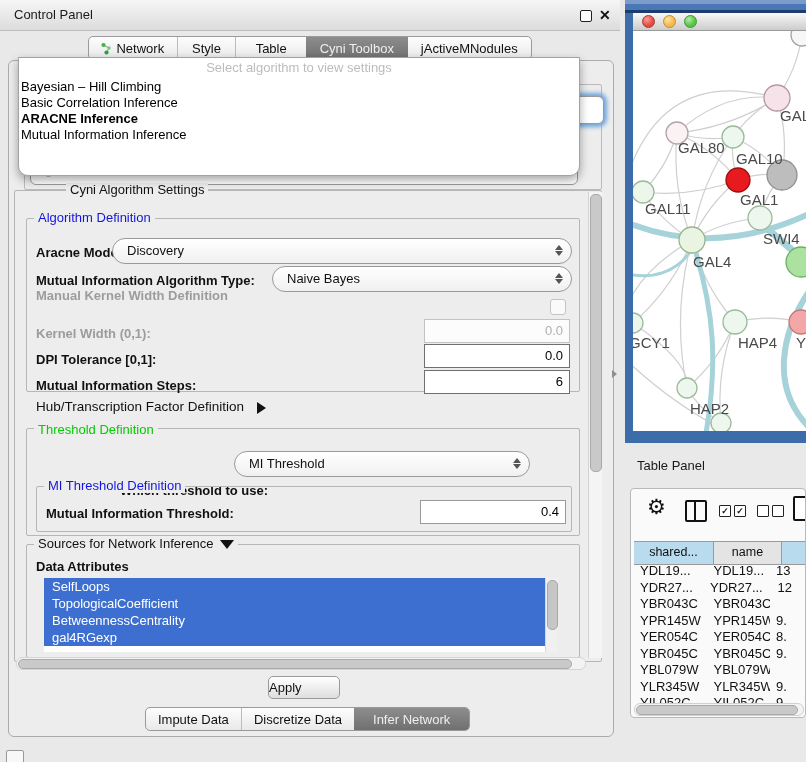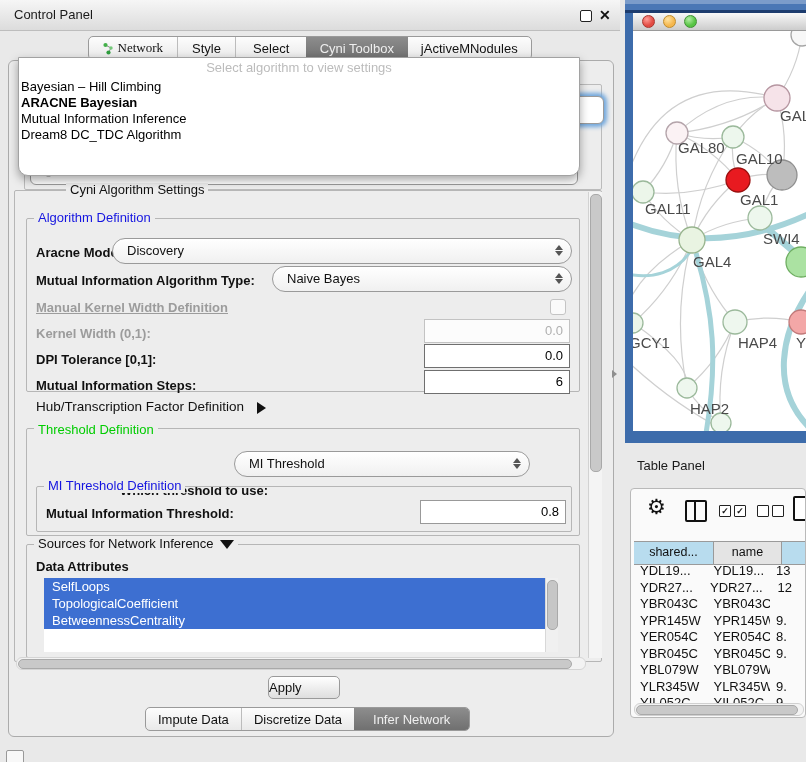--- a/index.html
+++ b/index.html
@@ -121,34 +121,34 @@
 
 <div id="root">
 
   <div class="abs cp-titlebar">
     <span class="cp-title">Control Panel</span>
     <span class="float-btn"></span>
     <span class="close-btn">✕</span>
   </div>
 
   <div id="top-tabs" class="abs segbar" style="left:88px;top:36px;width:442px;">
-      <div class="seg" style="width: 88px; font-family: Liberation Serif, serif;">
+      <div class="seg" style="width: 88px;">
         <span class="net-ico"><svg width="11" height="13" viewBox="0 0 11 13">
             <path d="M2.5 3 L8 6 L5.5 10.5" stroke="#8a8a8a" stroke-width="1" fill="none"></path>
             <circle cx="2.5" cy="3" r="2.1" fill="#43b049"></circle>
             <circle cx="8" cy="6" r="1.7" fill="#74c97a"></circle>
             <circle cx="5.5" cy="10.5" r="2.1" fill="#2f9e3f"></circle>
           </svg></span>
         <span>Network</span>
       </div>
       <div class="seg" style="width: 58px;">
         <span>Style</span>
       </div>
       <div class="seg" style="width: 70px;">
-        <span>Select</span>
+        <span>Table</span>
       </div>
       <div class="seg sel" style="width: 102px;">
         <span>Cyni Toolbox</span>
       </div>
       <div class="seg" style="width: 124px;">
         <span>jActiveMNodules</span>
       </div>
     </div>
 
   <div class="abs main-panel"></div>
@@ -160,23 +160,23 @@
     <span class="stepper" style="top:6px;">
         <i class="up"></i>
         <i class="dn"></i>
       </span>
   </div>
 
   <div class="abs popup">
     <div class="popup-hint">Select algorithm to view settings</div>
     <div id="algo-items">
         <div class="algo-item">Bayesian – Hill Climbing</div>
-        <div class="algo-item bold">ARACNE Bayesian</div>
+        <div class="algo-item">Basic Correlation Inference</div>
+        <div class="algo-item bold">ARACNE Inference</div>
         <div class="algo-item">Mutual Information Inference</div>
-        <div class="algo-item">Dream8 DC_TDC Algorithm</div>
       </div>
   </div>
 
   <div class="abs group" style="left:14px;top:190px;width:586px;height:470px;"></div>
   <span class="abs legend" style="left:22px;top:183px;margin-left:44px;">Cyni Algorithm Settings</span>
 
   <div class="abs vscroll" style="left:588px;top:192px;width:13px;height:466px;">
     <div class="vthumb" style="top:2px;height:276px;"></div>
   </div>
 
@@ -194,21 +194,21 @@
 
   <span class="lbl abs" style="left:36px;top:273px;">Mutual Information Algorithm Type:</span>
   <div class="combo" style="left:272px;top:266px;width:298px;">
     <span class="cval">Naive Bayes</span>
     <span class="stepper">
         <i class="up"></i>
         <i class="dn"></i>
       </span>
   </div>
 
-  <span class="lbl dis abs" style="left:36px;top:300px;text-decoration:underline;">Manual Kernel Width Definition</span>
+  <span class="lbl dis abs" style="left:36px;top:288px;">Manual Kernel Width Definition</span>
   <span class="chk" style="left:550px;top:299px;"></span>
 
   <span class="lbl dis abs" style="left:36px;top:326px;">Kernel Width (0,1):</span>
   <div class="nfield dis" style="left:424px;top:319px;width:138px;">0.0</div>
 
   <span class="lbl abs" style="left:36px;top:352px;">DPI Tolerance [0,1]:</span>
   <div class="nfield" style="left:424px;top:344px;width:138px;">0.0</div>
 
   <span class="lbl abs" style="left:36px;top:378px;">Mutual Information Steps:</span>
   <div class="nfield" style="left:424px;top:370px;width:138px;">6</div>
@@ -226,33 +226,34 @@
     <span class="cval">MI Threshold</span>
     <span class="stepper">
         <i class="up"></i>
         <i class="dn"></i>
       </span>
   </div>
 
   <div class="abs group" style="left:36px;top:486px;width:534px;height:44px;"></div>
   <span class="abs legend blue" style="left:44px;top:479px;">MI Threshold Definition</span>
   <span class="lbl abs" style="left:46px;top:506px;">Mutual Information Threshold:</span>
-  <div class="nfield" style="left:420px;top:500px;width:138px;border-color:#999;">0.8</div>
+  <div class="nfield" style="left:420px;top:500px;width:138px;border-color:#999;">0.4</div>
 
   <div class="abs group" style="left:26px;top:544px;width:552px;height:112px;"></div>
   <span class="abs legend" style="left:34px;top:537px;">
     <span>Sources for Network Inference</span><span class="tri-down"></span>
   </span>
   <span class="lbl abs" style="left:36px;top:559px;">Data Attributes</span>
 
   <div class="abs attr-list">
     <div id="attr-items">
         <div class="attr-item">SelfLoops</div>
         <div class="attr-item">TopologicalCoefficient</div>
         <div class="attr-item">BetweennessCentrality</div>
+        <div class="attr-item">gal4RGexp</div>
       </div>
     <div class="attr-scroll">
       <div class="attr-thumb"></div>
     </div>
   </div>
 
   <div class="abs hscroll" style="left:16px;top:657px;width:568px;height:11px;">
     <div class="hthumb" style="left:1px;width:552px;"></div>
   </div>
 

